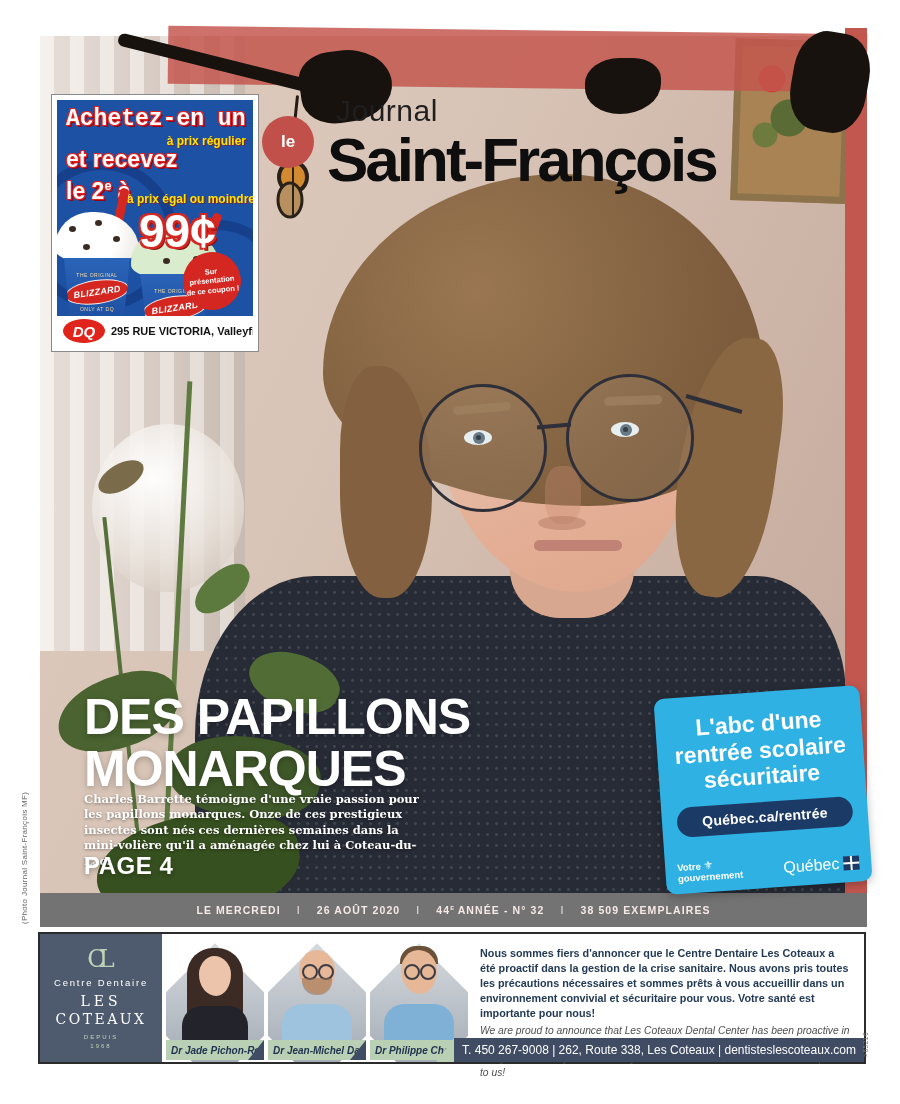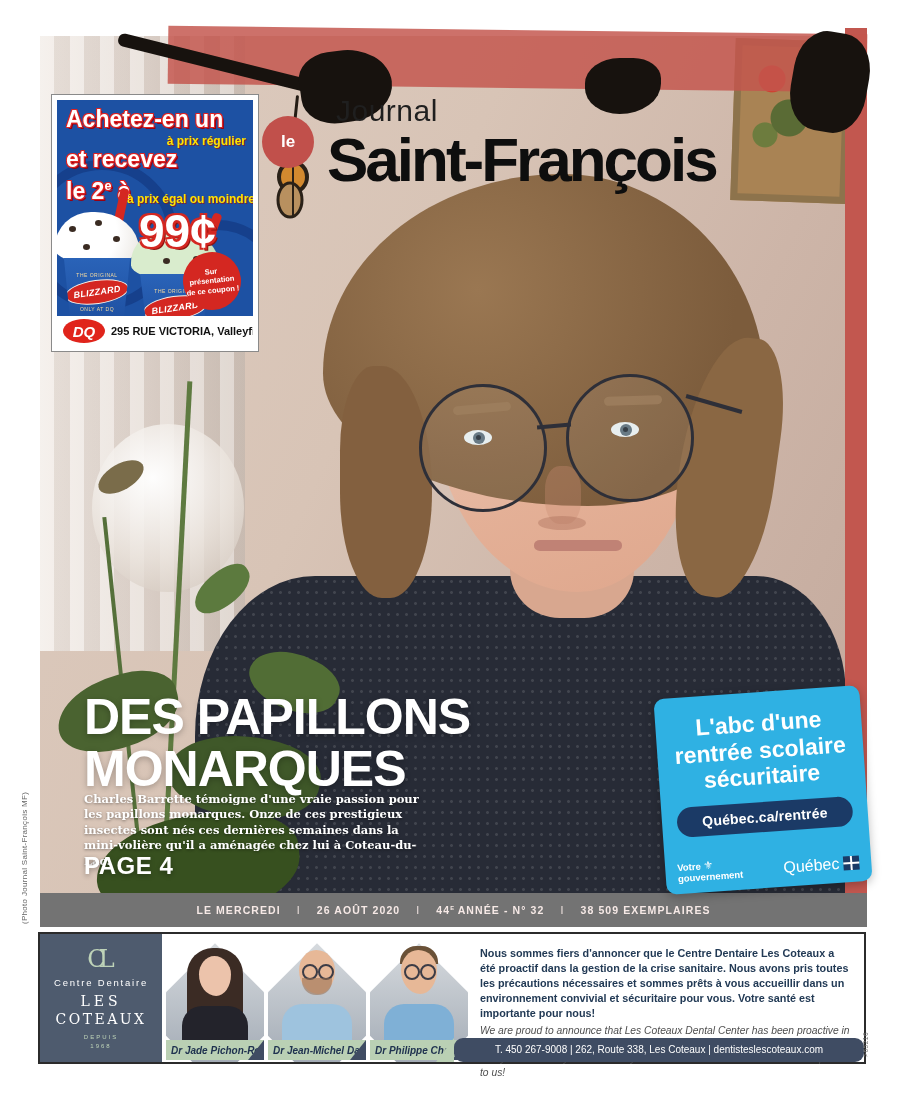--- a/index.html
+++ b/index.html
@@ -103,21 +103,21 @@
         font-size:8px;color:#666;letter-spacing:.3px;z-index:12;white-space:nowrap;}
 
   
   .dq{position:absolute;left:52px;top:95px;width:196px;height:246px;background:#1d51a3;border:5px solid #fff;
       outline:1px solid #8a8a8a;z-index:20;overflow:hidden;}
   .dq .ring{position:absolute;border:10px solid #16408c;border-radius:50%;}
   .dq .ring1{left:-30px;top:60px;width:130px;height:130px;}
   .dq .ring2{left:90px;top:120px;width:120px;height:120px;}
   .dq-h{position:absolute;left:9px;color:#fff;font-size:23px;font-weight:800;white-space:nowrap;
         text-shadow:1px 1px 0 #d22,-1px -1px 0 #d22,1px -1px 0 #d22,-1px 1px 0 #d22,2px 2px 0 #901;}
-  .dq-h1{top:6px;} .dq-h2{top:46px;} .dq-h3{top:78px;}
+  .dq-h1{top:6px;font-family:Liberation Mono, monospace;} .dq-h2{top:46px;} .dq-h3{top:78px;}
   .dq-note{position:absolute;color:#ffe400;font-size:12px;font-weight:bold;white-space:nowrap;
         text-shadow:1px 1px 0 rgba(150,20,20,.8);}
   .dq-note1{top:34px;right:7px;} .dq-note2{top:92px;left:70px;}
   .dq-price{position:absolute;left:82px;top:104px;font-size:46px;font-weight:800;color:#fff;z-index:5;
         text-shadow:2px 2px 0 #d42721,-2px -2px 0 #d42721,2px -2px 0 #d42721,-2px 2px 0 #d42721,3px 3px 0 #8c120f;}
   .coupon{position:absolute;left:126px;top:152px;width:58px;height:58px;border-radius:50%;background:#d42721;z-index:6;
         color:#fff;font-size:7.5px;font-weight:bold;text-align:center;display:flex;align-items:center;justify-content:center;
         line-height:1.25;transform:rotate(-6deg);padding:2px;box-sizing:border-box;}
   .cup{position:absolute;z-index:4;}
   .cup1{left:-2px;top:112px;width:84px;height:130px;}
@@ -187,21 +187,21 @@
   .p-glass{position:absolute;width:12px;height:12px;border:2px solid #3c3c46;border-radius:50%;top:30px;}
   .p-gl-l{left:50%;margin-left:-15px;} .p-gl-r{left:50%;margin-left:1px;}
   .tag{position:absolute;left:0;right:0;bottom:2px;height:20px;background:#bad0b4;}
   .tag:after{content:"";position:absolute;right:0;bottom:0;width:0;height:0;
         border-bottom:20px solid #3f4c63;border-left:16px solid transparent;}
   .tag span{position:absolute;left:5px;top:5px;font-size:10px;font-weight:800;color:#203350;white-space:nowrap;font-style:italic;}
   .dtext{position:absolute;left:440px;top:12px;width:372px;}
   .dtext .fr{font-size:10.8px;font-weight:bold;color:#223a55;line-height:1.38;}
   .dtext .en{font-size:10.3px;font-style:italic;color:#4f4f4f;line-height:1.36;margin-top:4px;}
   .dbar{position:absolute;left:414px;right:0;bottom:0;height:24px;background:#3f4c63;color:#fff;
-        font-size:10px;line-height:24px;text-align:center;white-space:nowrap;border-radius:9px;}
+        font-size:12px;line-height:24px;text-align:center;white-space:nowrap;}
   .dwedge{position:absolute;left:396px;bottom:0;width:0;height:0;
         border-bottom:24px solid #bad0b4;border-left:18px solid transparent;}
   .dcode{position:absolute;right:2px;top:98px;transform:rotate(-90deg);transform-origin:100% 0;
         font-size:6.5px;color:#777;letter-spacing:.5px;}
 </style>
 </head>
 <body>
 
 <div class="page">
 

